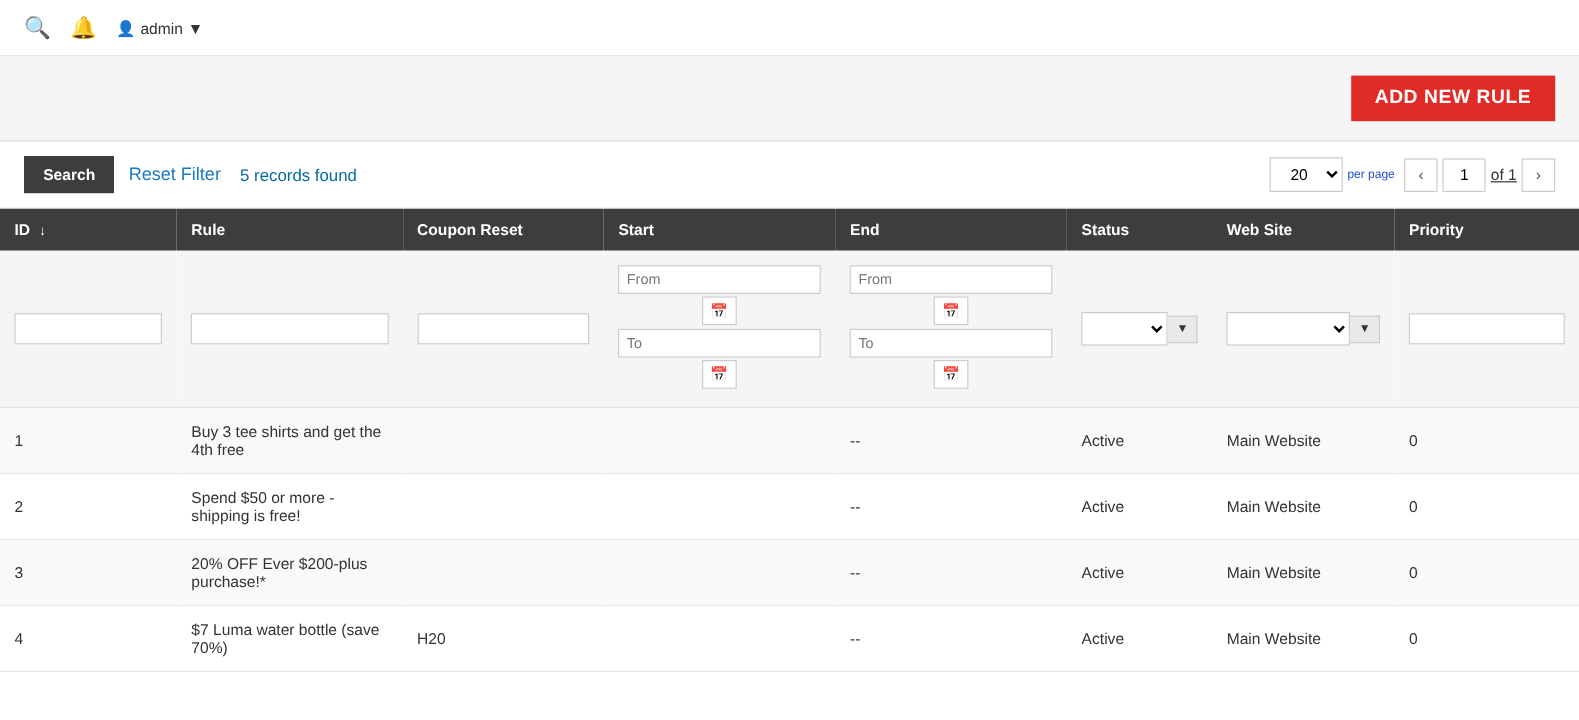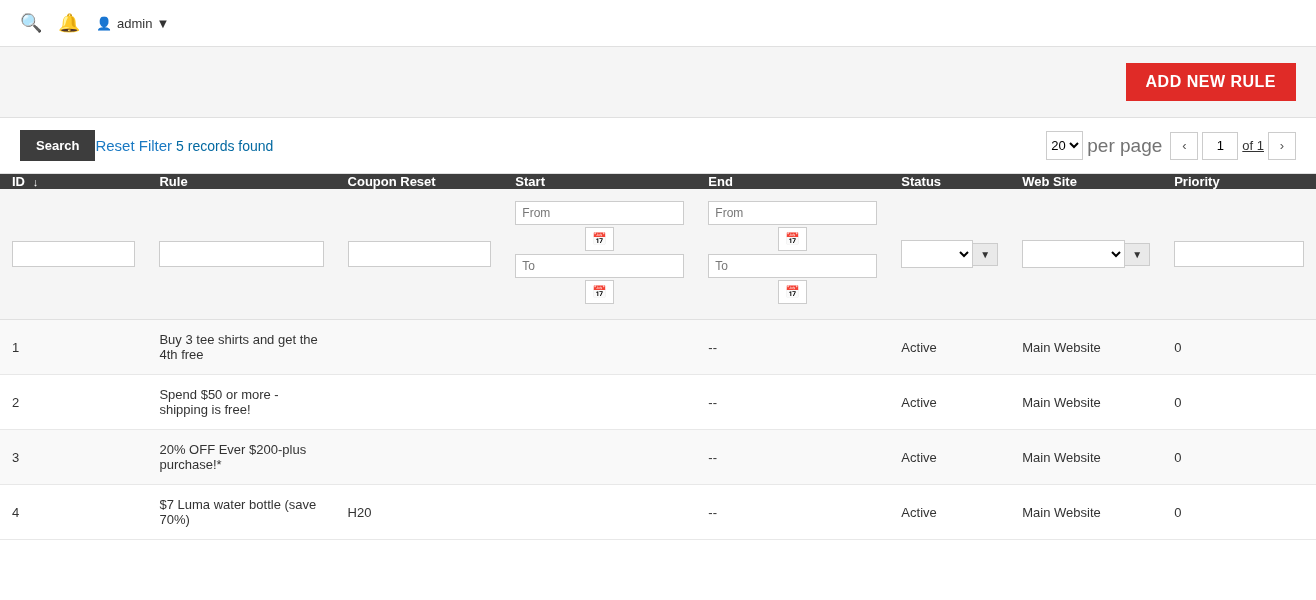--- a/index.html
+++ b/index.html
@@ -56,20 +56,21 @@
       cursor: pointer;
       text-transform: uppercase;
       letter-spacing: 0.5px;
     }
 
     
     .search-bar {
       display: flex;
       align-items: center;
       padding: 12px 20px;
+      gap: 12px;
       border-bottom: 1px solid #e0e0e0;
     }
     .btn-search {
       background: #3d3d3d;
       color: #fff;
       border: none;
       padding: 8px 16px;
       font-size: 13px;
       cursor: pointer;
       font-weight: 600;
@@ -93,27 +94,28 @@
       align-items: center;
       gap: 8px;
     }
     .per-page-select {
       display: flex;
       align-items: center;
       gap: 4px;
     }
     .per-page-select select {
       border: 1px solid #ccc;
-      padding: 5px 0;
-      font-size: 13px;
-      background: #fff;
+      padding: 5px 12px;
+      font-size: 13px;
+      background: #fff;
+      text-align: right;
     }
     .per-page-label {
-      font-size: 19px;
-      color: #737373;
+      font-size: 10px;
+      color: #1d4ed8;
     }
     .page-nav {
       display: flex;
       align-items: center;
       gap: 4px;
     }
     .page-nav-btn {
       border: 1px solid #ccc;
       background: #fff;
       width: 28px;
@@ -140,21 +142,21 @@
     
     .data-table {
       width: 100%;
       border-collapse: collapse;
     }
     .data-table thead tr {
       background: #3d3d3d;
       color: #fff;
     }
     .data-table thead th {
-      padding: 0 12px;
+      padding: 10px 12px;
       text-align: left;
       font-size: 13px;
       font-weight: 600;
       white-space: nowrap;
     }
     .data-table thead th.sortable {
       cursor: pointer;
     }
     .sort-arrow {
       margin-left: 4px;

